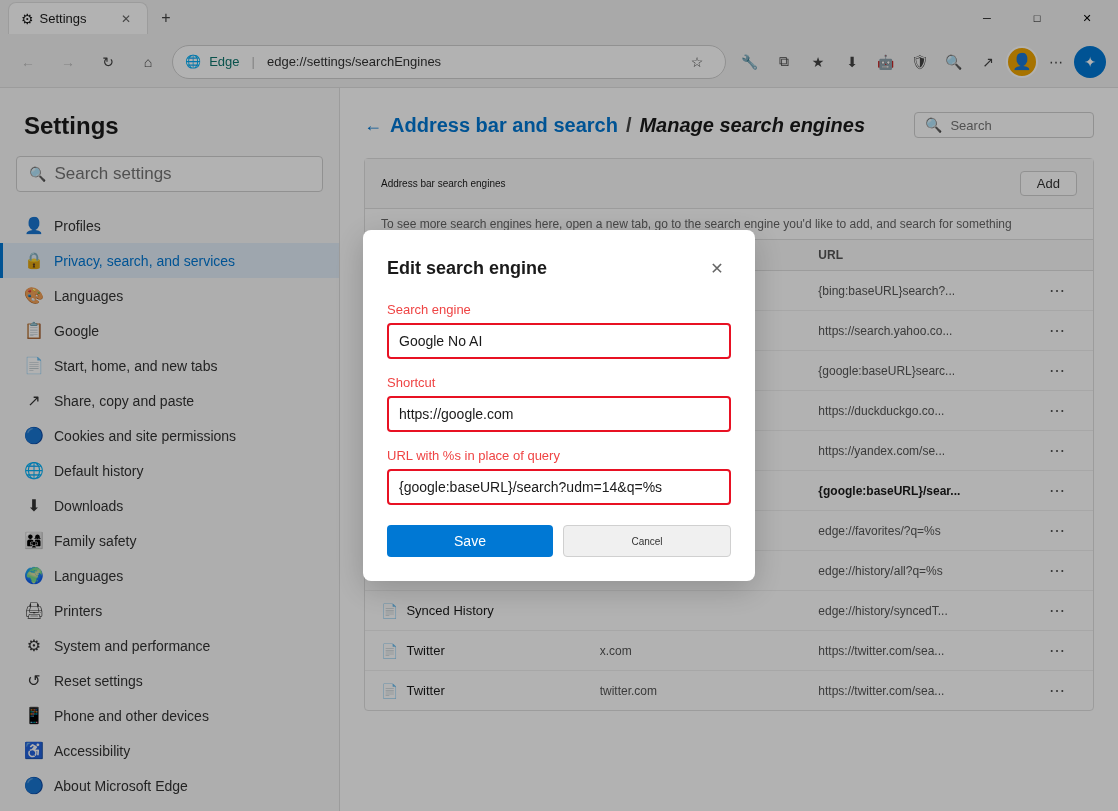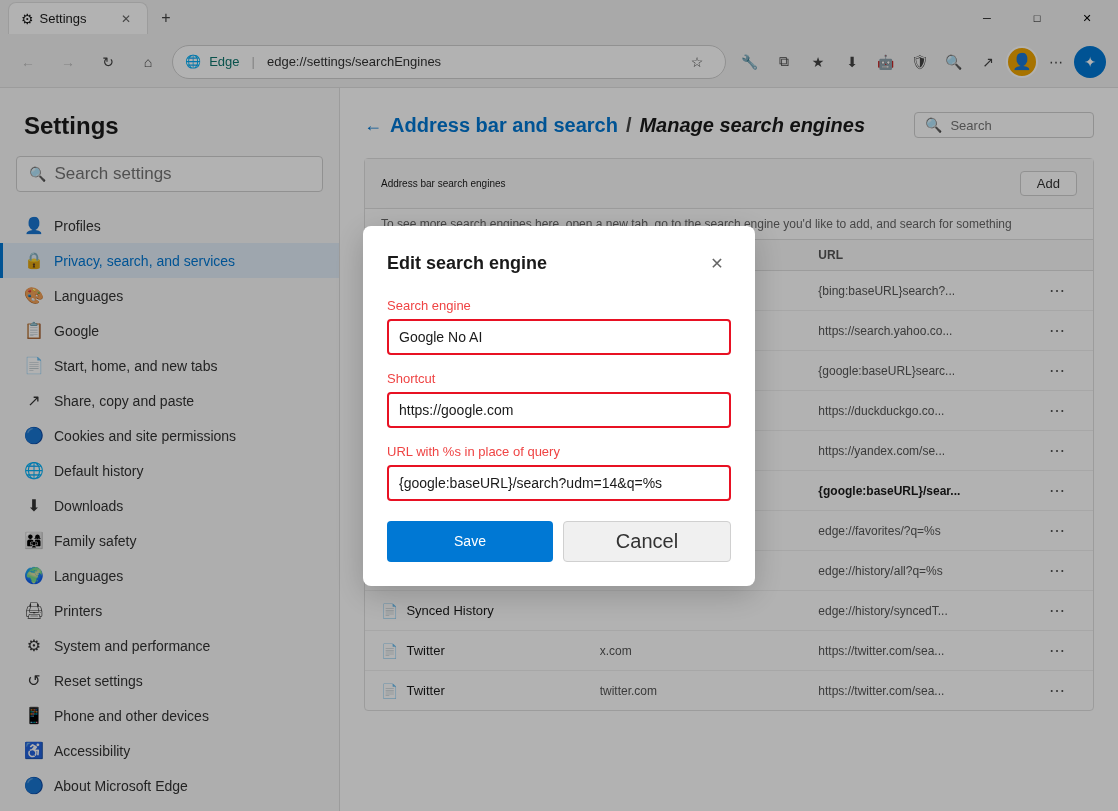--- a/index.html
+++ b/index.html
@@ -137,21 +137,21 @@
       width: 100%; padding: 8px 10px; border: 2px solid #e81123;
       border-radius: 4px; font-size: 14px; outline: none; color: #1a1a1a;
     }
     .dialog-actions { display: flex; gap: 10px; margin-top: 20px; }
     .btn-save {
       flex: 1; padding: 8px 16px; background: #0078d4; color: #fff;
       border: none; border-radius: 4px; cursor: pointer; font-size: 14px; font-weight: 500; text-align: center;
     }
     .btn-cancel {
       flex: 1; padding: 8px 16px; background: #f0f0f0; color: #333;
-      border: 1px solid #d0d0d0; border-radius: 4px; cursor: pointer; font-size: 20px;
+      border: 1px solid #d0d0d0; border-radius: 4px; cursor: pointer; font-size: 10px;
     }
   </style>
 </head>
 <body>
 
 <div class="title-bar">
   <div class="tab-area">
     <div class="tab">
       <span class="tab-icon">⚙</span>
       <span class="tab-label">Settings</span>

